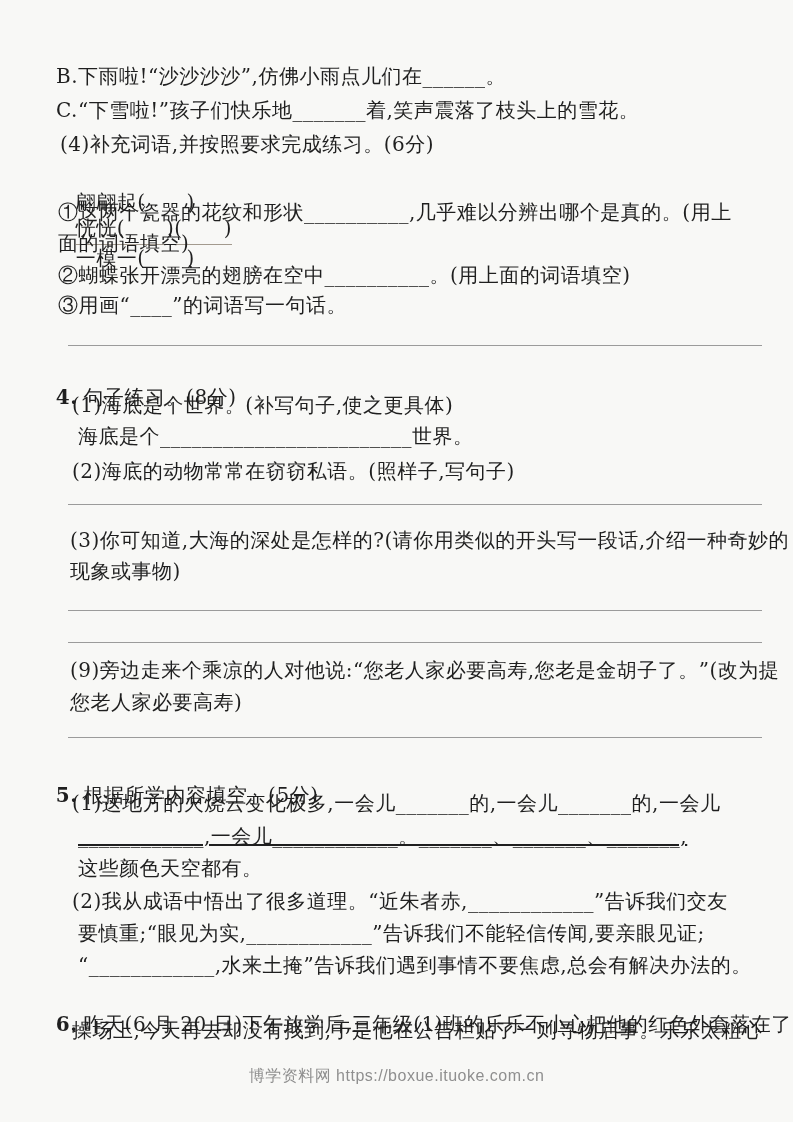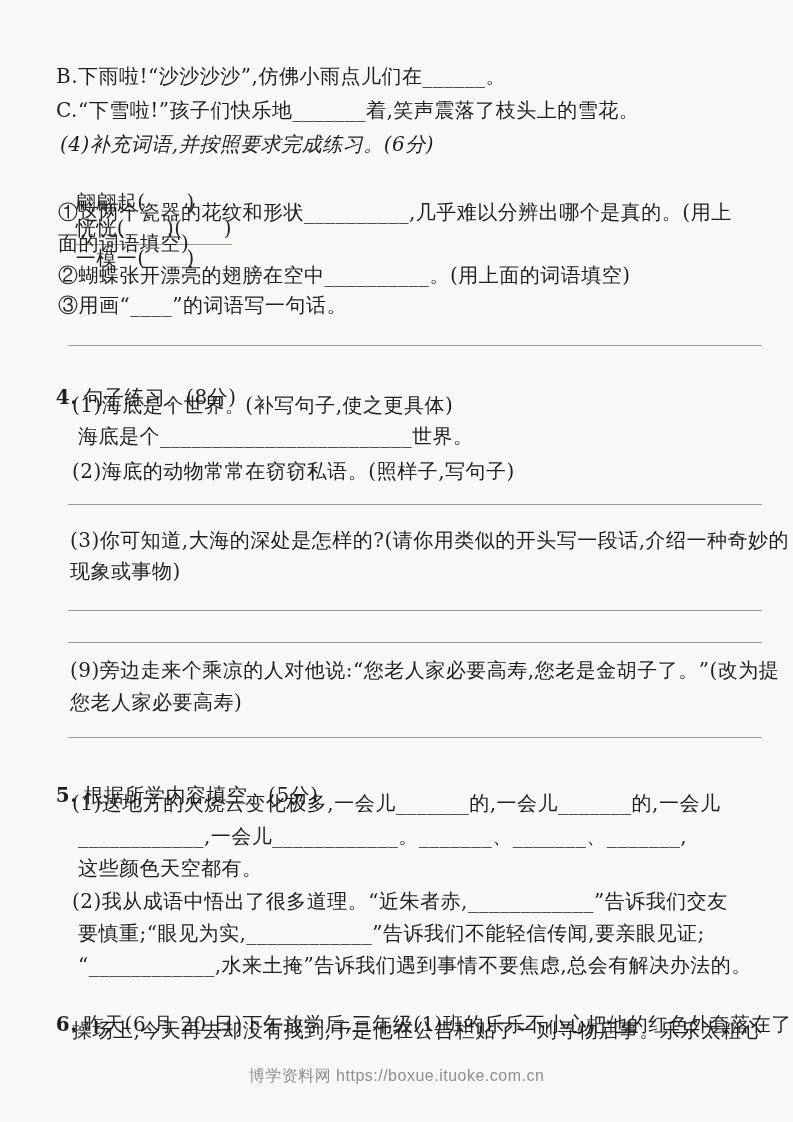--- a/index.html
+++ b/index.html
@@ -47,21 +47,21 @@
     font-size:16px;
     color:#8f8f8f;
     letter-spacing:0.5px;
   }
 </style>
 </head>
 <body>
 
 <div class="row" style="left:56px;top:63px;">B.下雨啦!“沙沙沙沙”,仿佛小雨点儿们在______。</div>
 <div class="row" style="left:56px;top:97px;">C.“下雪啦!”孩子们快乐地_______着,笑声震落了枝头上的雪花。</div>
-<div class="row" style="left:60px;top:131px;font-style:italic;">(4)补充词语,并按照要求完成练习。(6分)</div>
+<div class="row" style="left:60px;top:131px;">(4)补充词语,并按照要求完成练习。(6分)</div>
 
 <div class="row" style="left:62px;top:163px;">
   <span class="wordgroup gap1">翩翩起(　　)</span>
   <span class="wordgroup gap2 u">恍恍(　　)(　　)</span>
   <span class="wordgroup">一模一(　　)</span>
 </div>
 
 <div class="row" style="left:58px;top:199px;">①这两个瓷器的花纹和形状__________,几乎难以分辨出哪个是真的。(用上</div>
 <div class="row" style="left:58px;top:230px;">面的词语填空)</div>
 <div class="row" style="left:58px;top:262px;">②蝴蝶张开漂亮的翅膀在空中__________。(用上面的词语填空)</div>
@@ -86,21 +86,21 @@
 
 <div class="row" style="left:70px;top:657px;">(9)旁边走来个乘凉的人对他说:“您老人家必要高寿,您老是金胡子了。”(改为提</div>
 <div class="row" style="left:70px;top:689px;">您老人家必要高寿)</div>
 
 <div class="rule" style="top:737px;"></div>
 
 <div class="row" style="left:42px;top:756px;">
   <span class="qnum">5.</span><span>根据所学内容填空。(5分)</span>
 </div>
 <div class="row" style="left:72px;top:790px;">(1)这地方的火烧云变化极多,一会儿_______的,一会儿_______的,一会儿</div>
-<div class="row" style="left:78px;top:823px;">____________,一会儿____________。_______、_______、_______,</div>
+<div class="row" style="left:78px;top:823px;text-decoration:underline;">____________,一会儿____________。_______、_______、_______,</div>
 <div class="row" style="left:78px;top:855px;">这些颜色天空都有。</div>
 <div class="row" style="left:72px;top:888px;">(2)我从成语中悟出了很多道理。“近朱者赤,____________”告诉我们交友</div>
 <div class="row" style="left:78px;top:920px;">要慎重;“眼见为实,____________”告诉我们不能轻信传闻,要亲眼见证;</div>
 <div class="row" style="left:78px;top:952px;">“____________,水来土掩”告诉我们遇到事情不要焦虑,总会有解决办法的。</div>
 
 <div class="row" style="left:42px;top:985px;">
   <span class="qnum">6.</span><span>昨天(6 月 20 日)下午放学后,三年级(1)班的乐乐不小心把他的红色外套落在了</span>
 </div>
 <div class="row" style="left:72px;top:1017px;">操场上,今天再去却没有找到,于是他在公告栏贴了一则寻物启事。乐乐太粗心</div>
 

